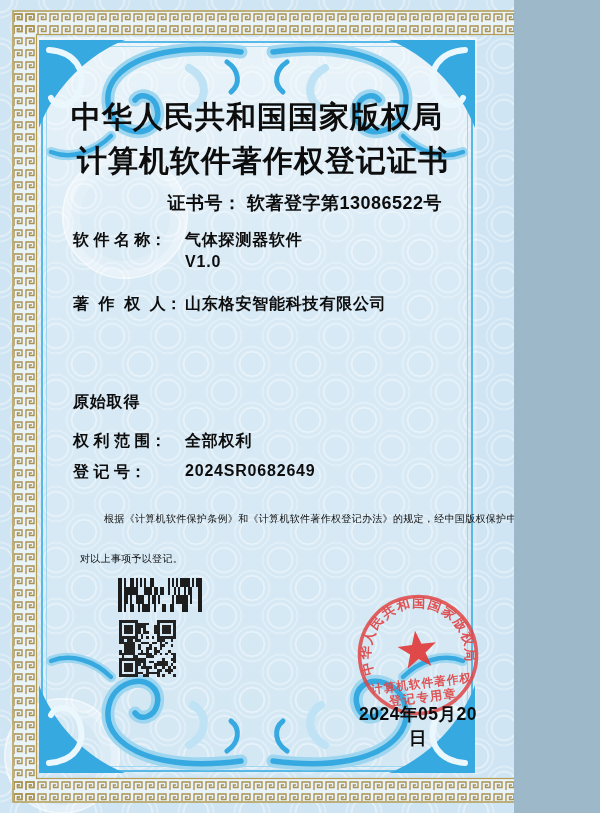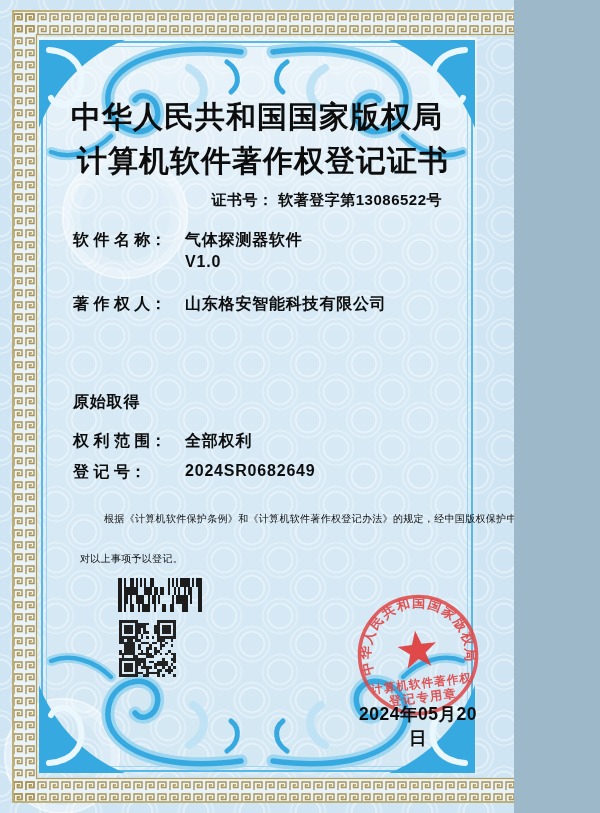--- a/index.html
+++ b/index.html
@@ -22,27 +22,27 @@
   .inner-line2{position:absolute;inset:46px;border:1px solid #9fd6ef;pointer-events:none;}
   .corner{position:absolute;width:212px;height:140px;}
   .c-tl{left:39px;top:40px;}
   .c-tr{right:39px;top:40px;transform:scaleX(-1);}
   .c-bl{left:39px;bottom:40px;transform:scaleY(-1);}
   .c-br{right:39px;bottom:40px;transform:scale(-1,-1);}
   .authority{position:absolute;top:97px;left:0;right:0;text-align:center;
     font-family:"Liberation Serif","DejaVu Serif",serif;font-weight:900;font-size:30px;letter-spacing:1px;}
   .cert-title{position:absolute;top:141px;left:0;right:0;text-align:center;
     font-family:"Liberation Serif","DejaVu Serif",serif;font-weight:900;font-size:30px;letter-spacing:1px;margin-left:12px;}
-  .cert-no{position:absolute;top:191px;right:72px;font-size:15px;font-weight:bold;letter-spacing:.5px;}
+  .cert-no{position:absolute;top:191px;right:72px;font-size:18px;font-weight:bold;letter-spacing:.5px;}
   .row{position:absolute;left:73px;display:flex;font-weight:bold;font-size:16px;}
   .row .lbl{width:112px;flex:0 0 112px;}
   .row .val{letter-spacing:.8px;}
   .r-name{top:230px;}
   .r-version{top:253px;}
-  .r-owner{top:294px;}
+  .r-owner{top:294px;font-family:Liberation Mono, monospace;}
   .r-acq{top:392px;}
   .r-scope{top:431px;}
   .r-regno{top:462px;}
   .statement{position:absolute;left:80px;top:499px;width:478px;font-size:10px;font-weight:normal;
     line-height:40px;text-indent:2.4em;letter-spacing:.3px;text-align:justify;}
   .bc{position:absolute;left:118px;top:578px;width:84px;height:34px;display:grid;
     grid-template-columns:repeat(42,1fr);grid-auto-rows:1fr;}
   .bc i{display:block;}
   .bc i.d{background:#1c1c1c;}
   .qr{position:absolute;left:119px;top:620px;width:57px;height:57px;display:grid;

